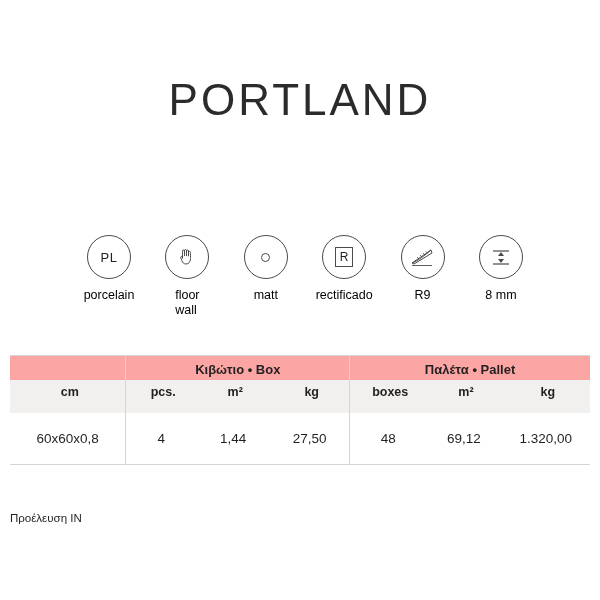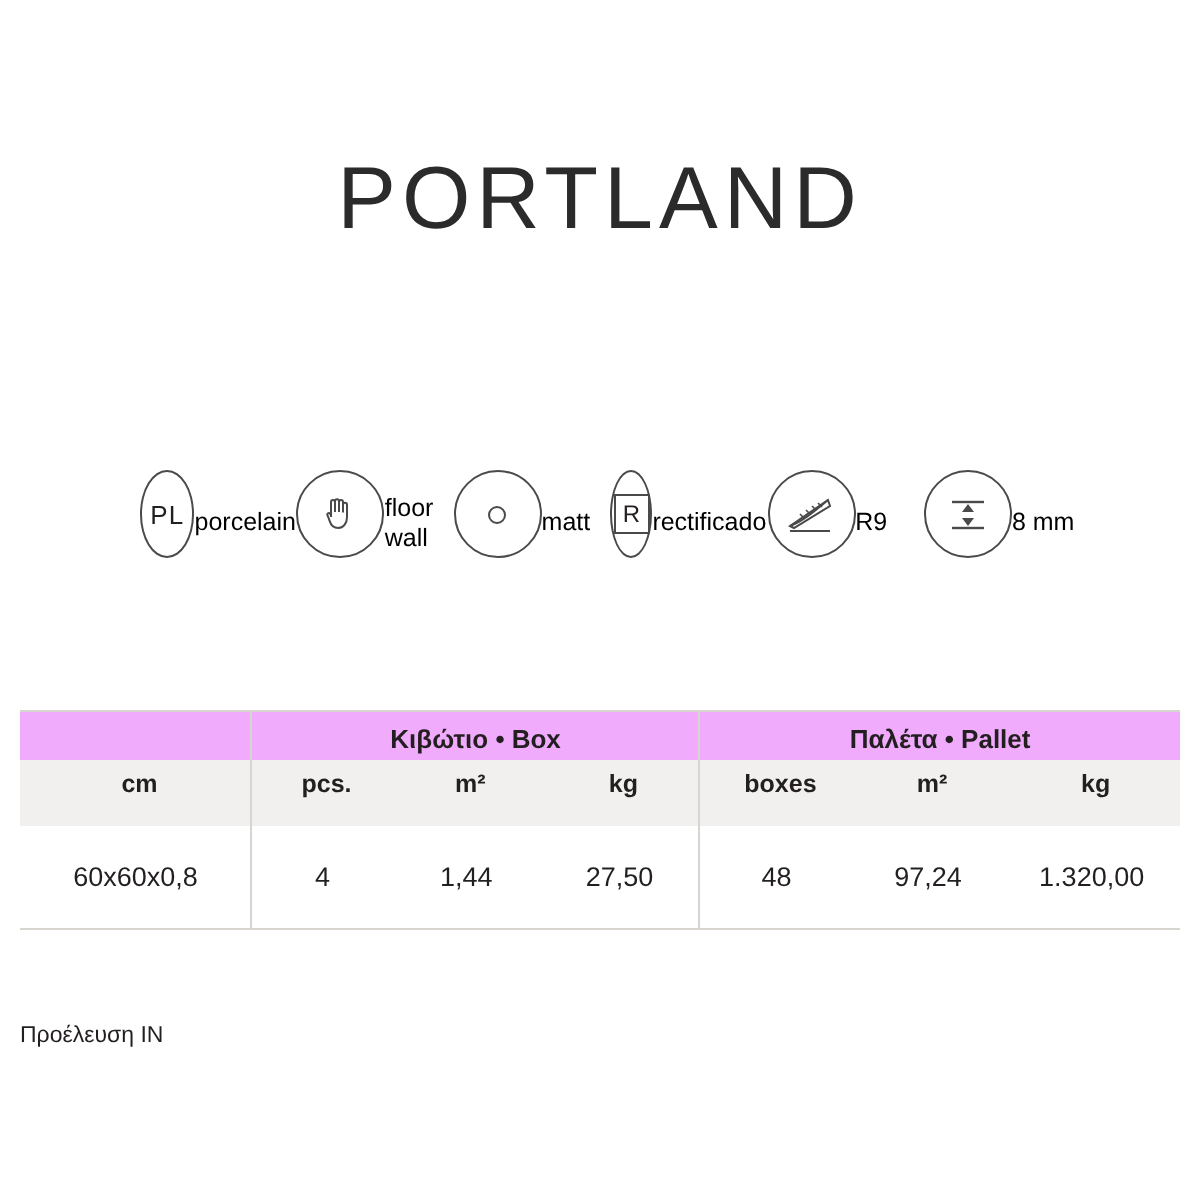--- a/index.html
+++ b/index.html
@@ -54,20 +54,21 @@
     left: 70px;
     top: 235px;
     width: 470px;
     display: flex;
     justify-content: space-between;
     align-items: flex-start;
   }
   .icon-item {
     width: 78px;
     display: flex;
+    flex-direction: column;
     align-items: center;
   }
   .icon-circle {
     width: 44px;
     height: 44px;
     border: 1px solid #4a4a4a;
     border-radius: 50%;
     display: flex;
     align-items: center;
     justify-content: center;
@@ -122,21 +123,21 @@
     left: 10px;
     top: 355px;
     width: 580px;
   }
   table.spec {
     border-collapse: collapse;
     width: 580px;
     font-size: 13px;
   }
   table.spec thead tr.grp th {
-    background: #f0abfc;
+    background: #fca5a5;
     font-weight: 700;
     font-size: 13px;
     padding: 6px 0 3px 0;
     color: #231f20;
     border: none;
   }
   table.spec thead tr.sub th {
     background: #f2f0ee;
     font-weight: 700;
     font-size: 12.5px;
@@ -267,21 +268,21 @@
           <th class="cell-pkg">kg</th>
         </tr>
       </thead>
       <tbody>
         <tr>
           <td class="cell-cm hline-bottom">60x60x0,8</td>
           <td class="cell-pcs vline hline-bottom">4</td>
           <td class="cell-bm2 hline-bottom">1,44</td>
           <td class="cell-bkg hline-bottom">27,50</td>
           <td class="cell-boxes vline hline-bottom">48</td>
-          <td class="cell-pm2 hline-bottom">97,24</td>
+          <td class="cell-pm2 hline-bottom">69,12</td>
           <td class="cell-pkg hline-bottom">1.320,00</td>
         </tr>
       </tbody>
     </table>
   </div>
 
   <div class="footer">Προέλευση ΙΝ</div>
 
 </div>
 

